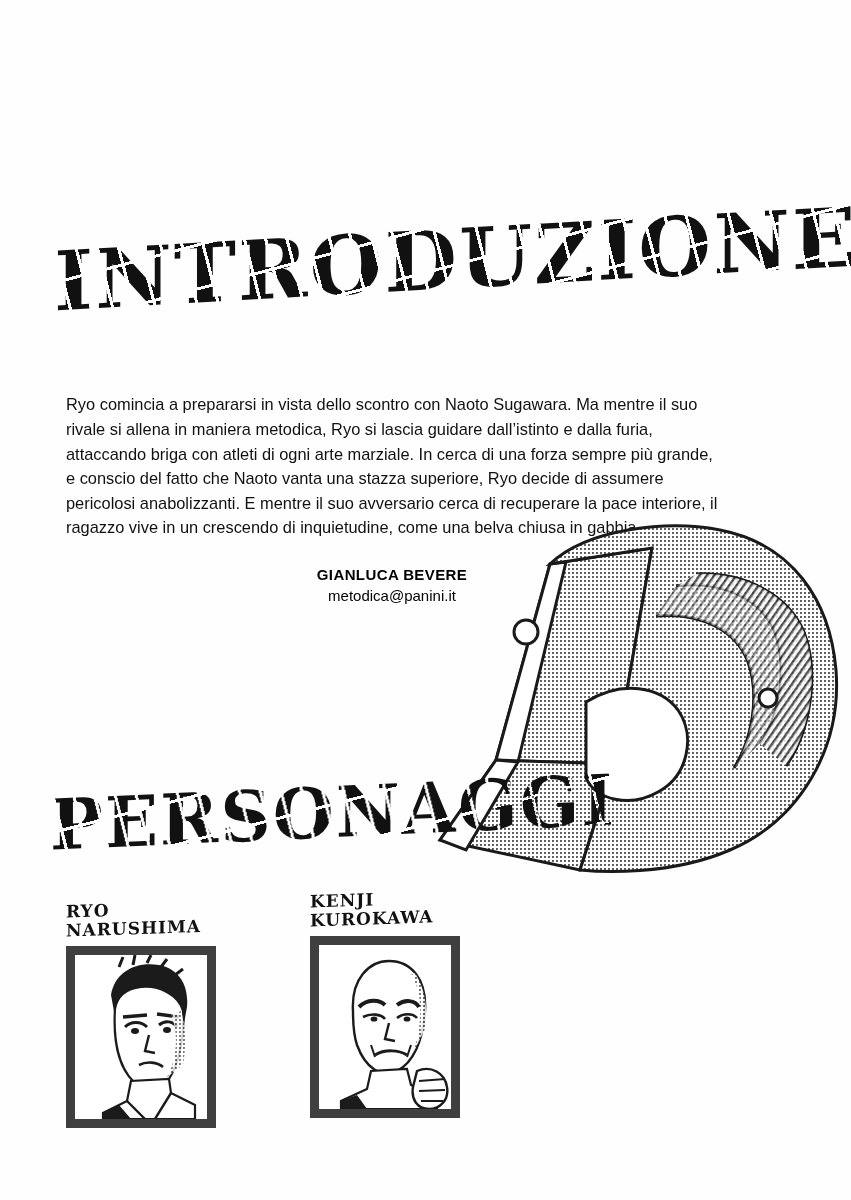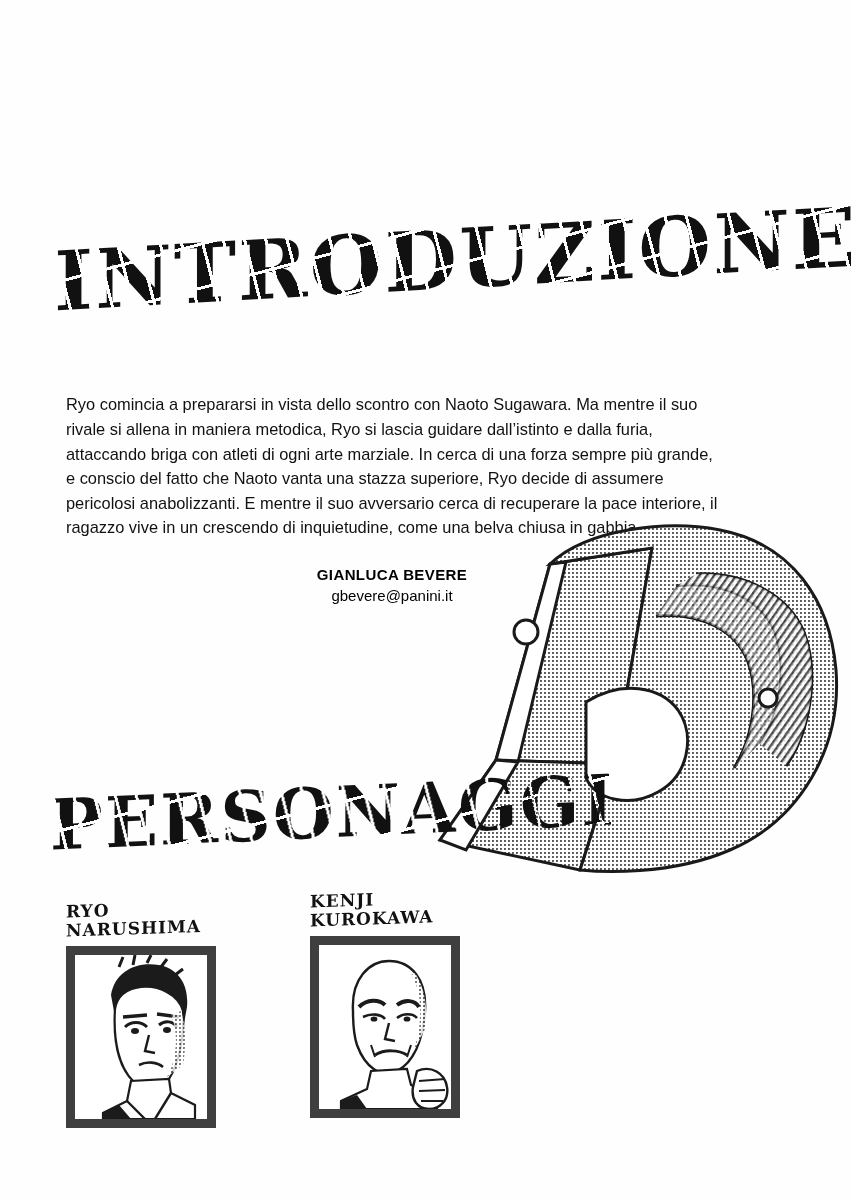--- a/index.html
+++ b/index.html
@@ -138,21 +138,21 @@
 <body>
 
 <div class="page">
 
   <div class="stencil stencil-mask" id="title-introduzione">INTRODUZIONE</div>
 
   <p id="intro-paragraph">Ryo comincia a prepararsi in vista dello scontro con Naoto Sugawara. Ma mentre il suo rivale si allena in maniera metodica, Ryo si lascia guidare dall’istinto e dalla furia, attaccando briga con atleti di ogni arte marziale. In cerca di una forza sempre più grande, e conscio del fatto che Naoto vanta una stazza superiore, Ryo decide di assumere pericolosi anabolizzanti. E mentre il suo avversario cerca di recuperare la pace interiore, il ragazzo vive in un crescendo di inquietudine, come una belva chiusa in gabbia.</p>
 
   <div id="byline">
     <div class="name">GIANLUCA BEVERE</div>
-    <div class="email">gbevere@panini.it</div>
+    <div class="email">metodica@panini.it</div>
   </div>
 
   <svg id="glove-art" viewBox="0 0 451 400">
     <defs>
       <pattern id="halftone" width="4" height="4" patternUnits="userSpaceOnUse">
         <rect width="4" height="4" fill="#ffffff"></rect>
         <circle cx="1" cy="1" r="1.05" fill="#4a4a4a"></circle>
       </pattern>
       <pattern id="halftoneDark" width="4" height="4" patternUnits="userSpaceOnUse">
         <rect width="4" height="4" fill="#ffffff"></rect>

